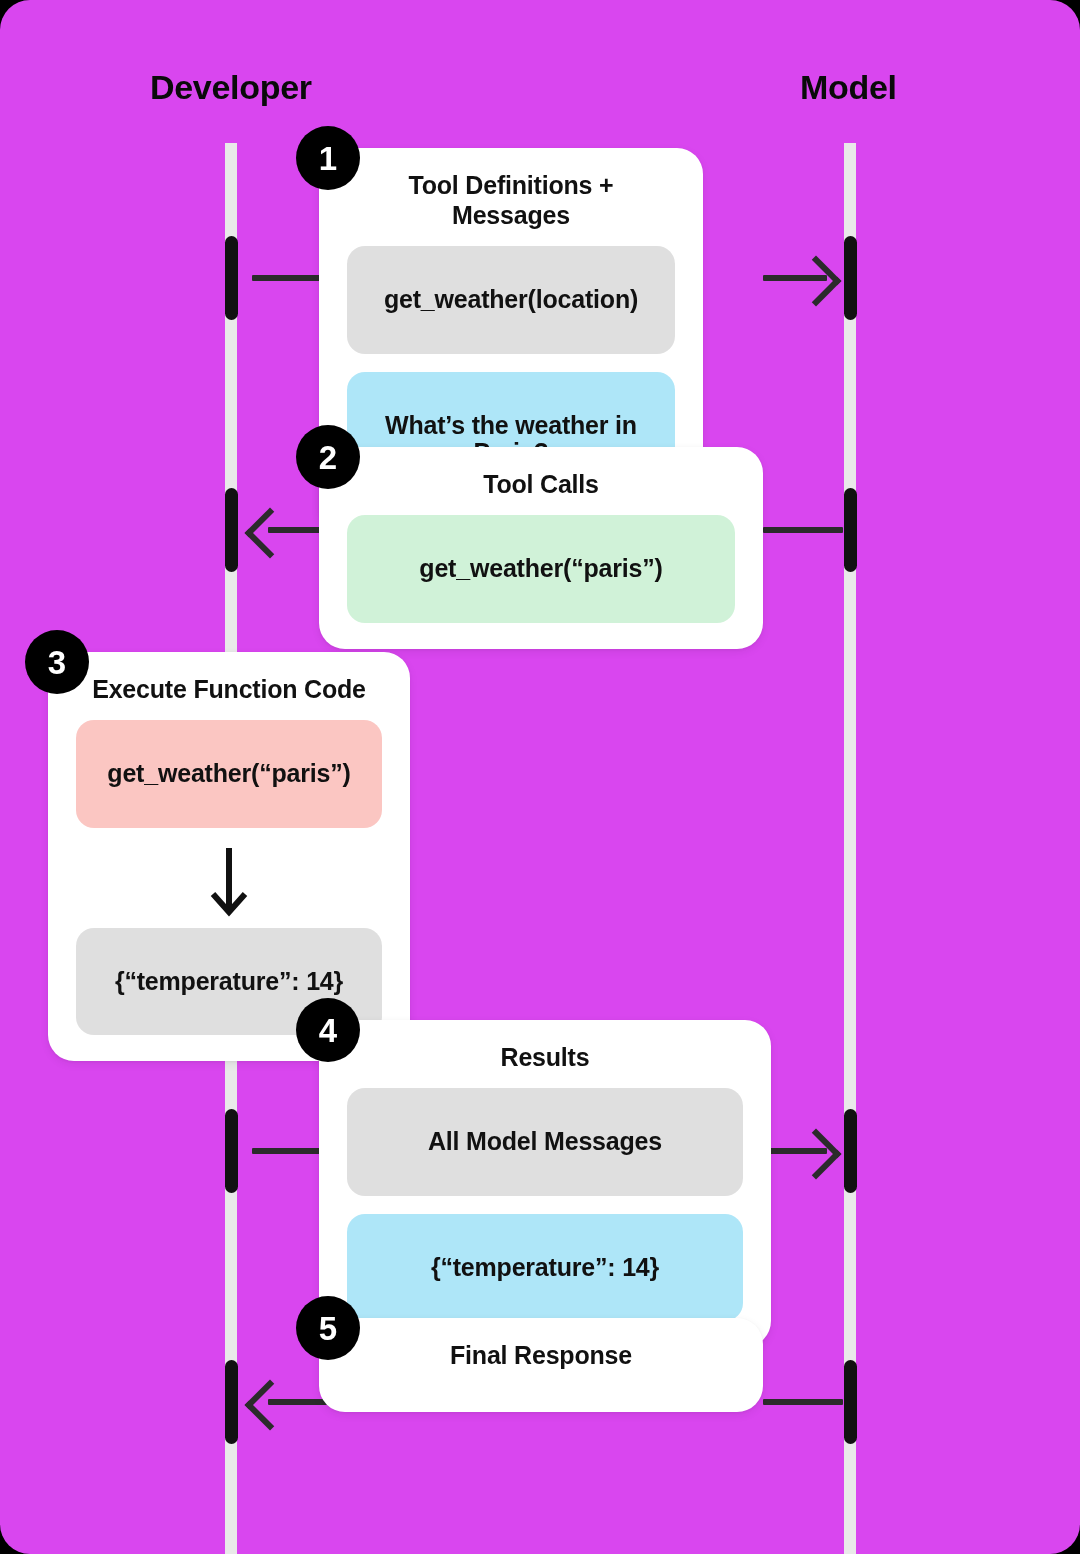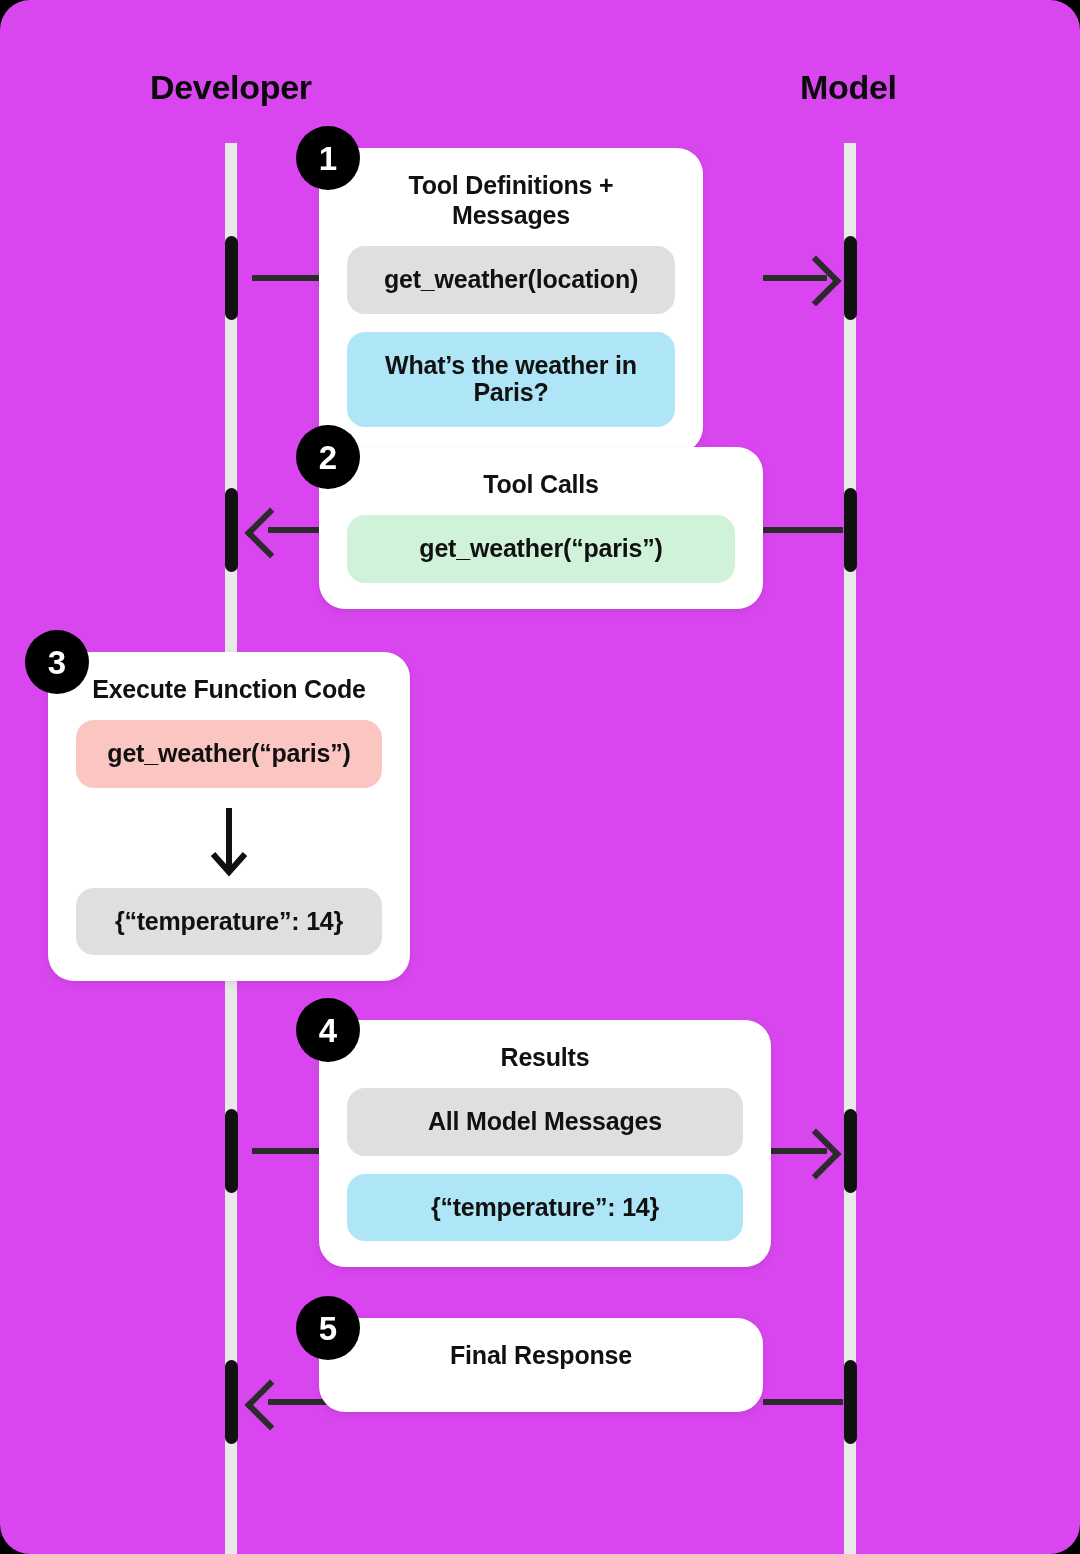--- a/index.html
+++ b/index.html
@@ -89,21 +89,21 @@
     margin-bottom: 16px;
     line-height: 1.2;
   }
   .chip {
     border-radius: 18px;
     text-align: center;
     font-size: 25px;
     font-weight: 700;
     color: #111111;
     letter-spacing: -0.2px;
-    padding: 20px 10px;
+    padding: 40px 10px;
     margin-bottom: 18px;
     line-height: 1.1;
   }
   .chip:last-child { margin-bottom: 0; }
   .chip.gray  { background: #DFDFDF; }
   .chip.blue  { background: #AEE6F8; }
   .chip.green { background: #D0F2D8; }
   .chip.pink  { background: #FBC6C2; }
 
   

